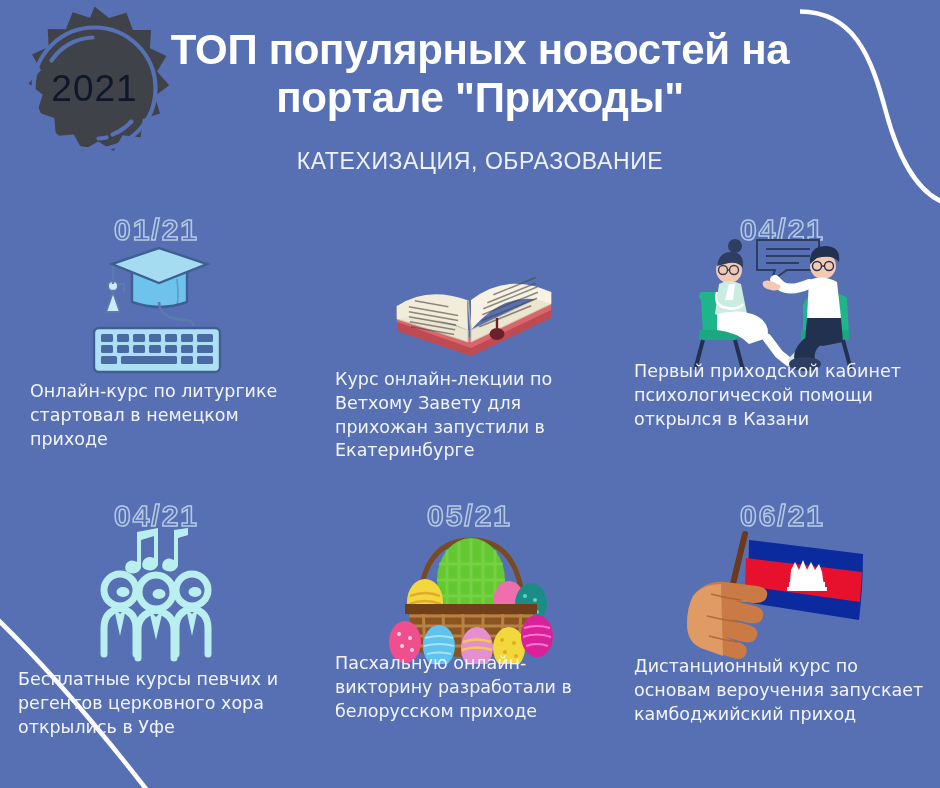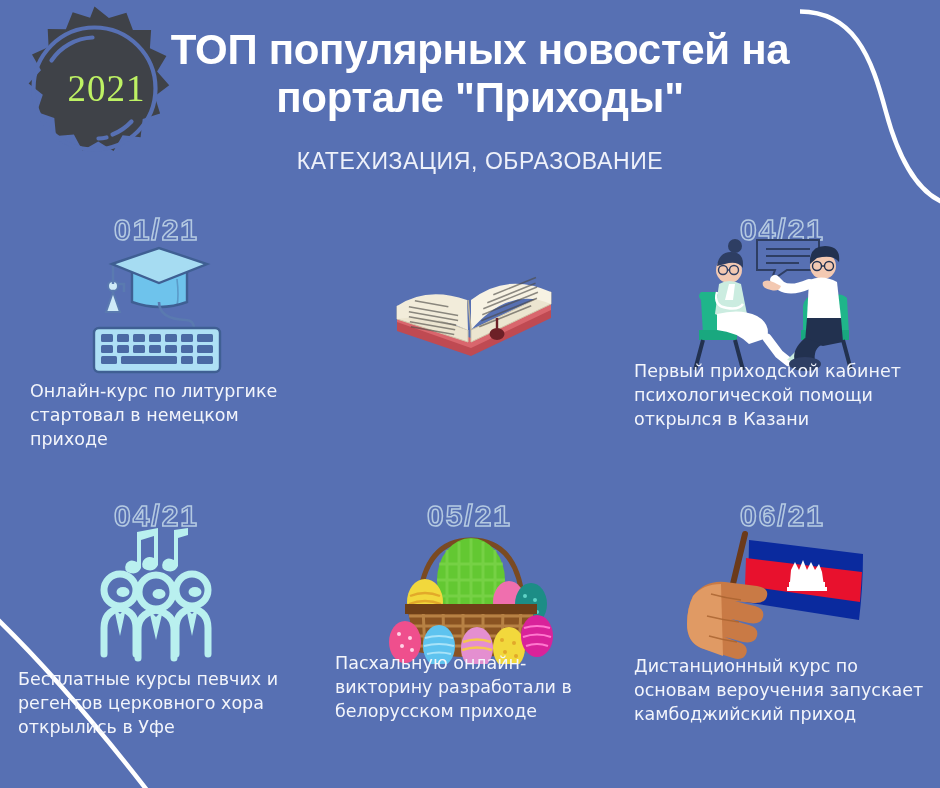--- a/index.html
+++ b/index.html
@@ -14,24 +14,24 @@
 
   
   .deco{position:absolute;pointer-events:none;}
   #curve-tr{top:0;right:0;width:140px;height:230px;}
   #curve-bl{left:0;bottom:0;width:200px;height:170px;}
 
   
   #header{position:absolute;left:0;top:0;width:940px;height:190px;}
   #badge{position:absolute;left:12px;top:6px;width:165px;height:165px;}
   #badge-year{
-    position:absolute;left:24px;top:6px;width:165px;height:165px;
+    position:absolute;left:12px;top:6px;width:165px;height:165px;
     display:flex;align-items:center;justify-content:center;
-    font-size:37px;color:#bef264;letter-spacing:1px;
-    font-family:Liberation Serif, serif;
+    font-size:37px;color:#0f172a;letter-spacing:1px;
+    font-family:Liberation Sans, sans-serif;
   }
   #title{
     position:absolute;left:130px;top:26px;width:700px;
     text-align:center;color:#ffffff;
     font-family:"Liberation Sans", sans-serif;
     font-weight:bold;font-size:42px;line-height:1.14;
     letter-spacing:-0.3px;
   }
   #subtitle{
     position:absolute;left:130px;top:148px;width:700px;
@@ -178,20 +178,21 @@
               <rect x="106" y="86" width="60" height="1.6" transform="rotate(-22 106 86)"></rect>
               <rect x="112" y="68" width="52" height="1.6" transform="rotate(-22 112 68)"></rect>
               <rect x="118" y="60" width="46" height="1.6" transform="rotate(-22 118 60)"></rect>
               <rect x="104" y="92" width="56" height="1.6" transform="rotate(-22 104 92)"></rect>
             </g>
             <path d="M93 66 L96 96" stroke="#b9b09a" stroke-width="1.6" fill="none"></path>
             <ellipse cx="122" cy="100" rx="7.5" ry="6" fill="#6d2027"></ellipse>
             <path d="M122 96 L122 84" stroke="#6d2027" stroke-width="2.4"></path>
           </svg>
         </div>
+        <div class="caption">Курс онлайн-лекции по Ветхому Завету для прихожан запустили в Екатеринбурге</div>
       </div>
 
       <div class="cell c2">
         <div class="num">04/21</div>
         <div class="art">
           <svg width="200" height="140" viewBox="0 0 200 140">
 
             <g fill="none" stroke="#2e3e63" stroke-width="2">
               <path d="M74 6 L136 6 L136 36 L104 36 L88 47 L92 36 L74 36 Z"></path>
               <path d="M83 15 H127 M83 22 H127 M83 29 H116" stroke-width="1.8"></path>

